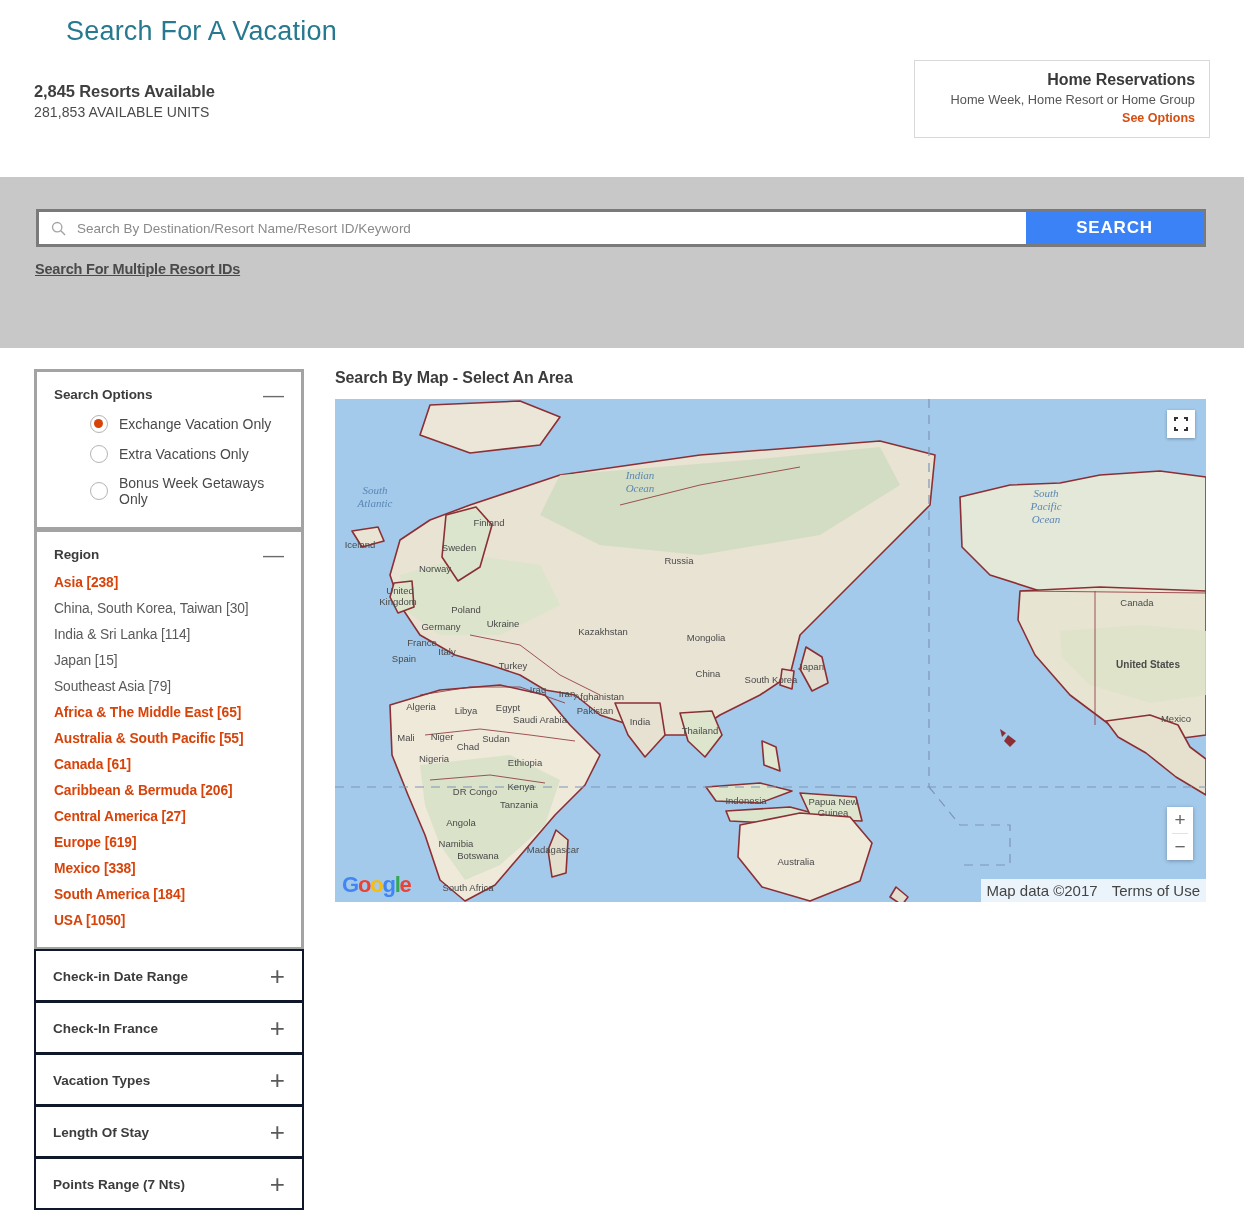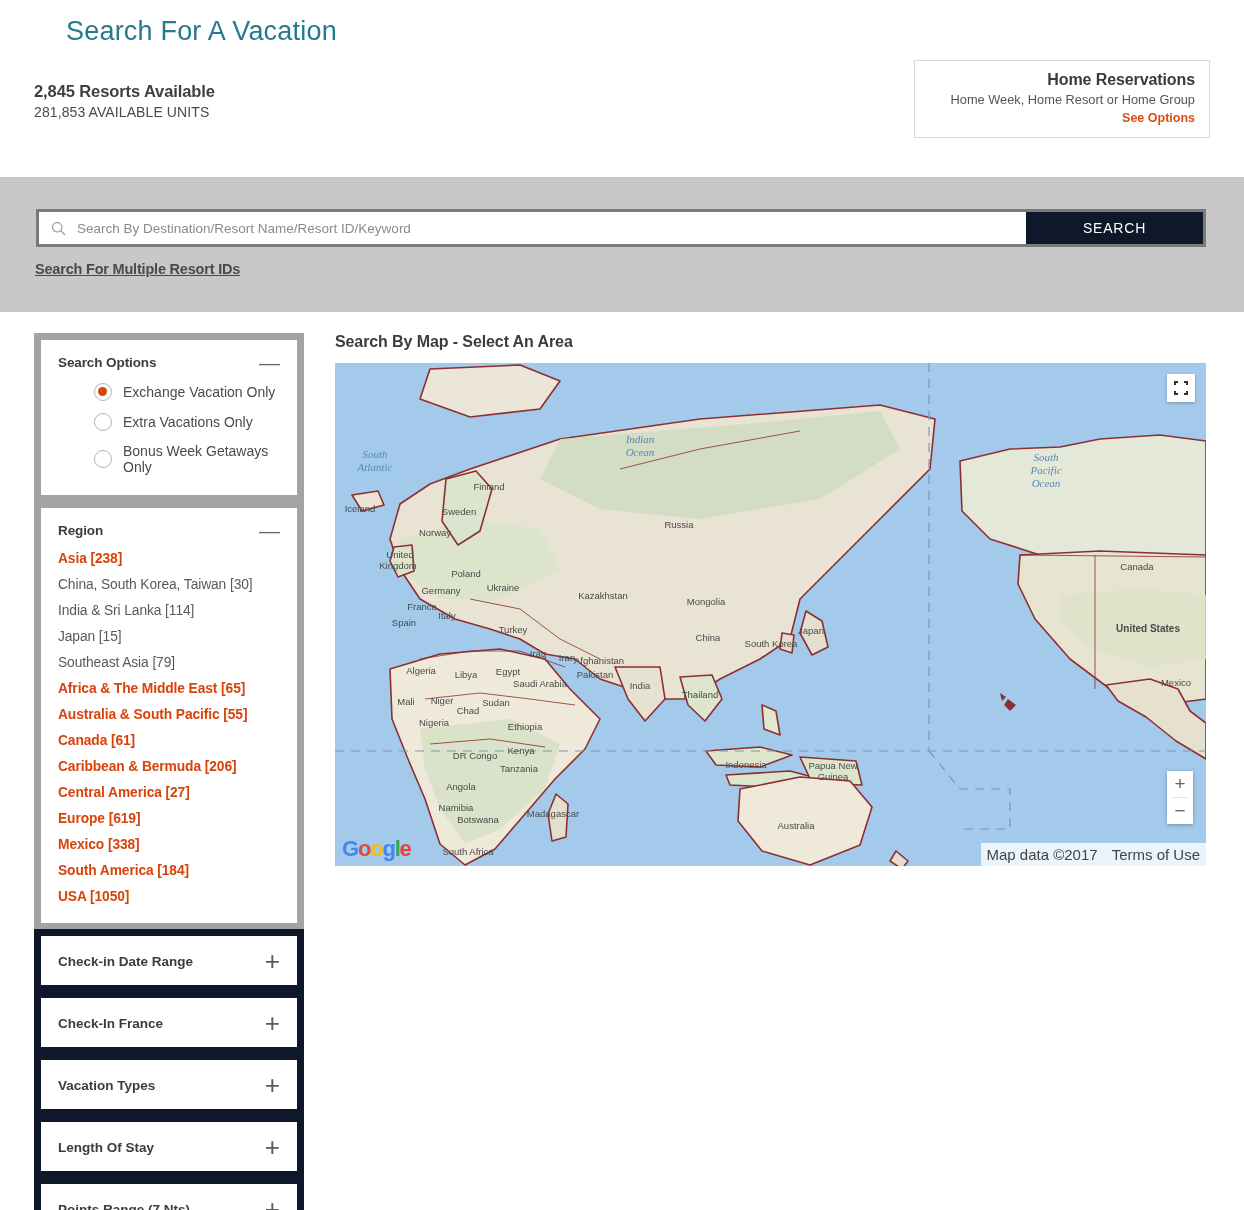--- a/index.html
+++ b/index.html
@@ -67,21 +67,21 @@
     font-size: 12.5px;
     font-weight: bold;
     color: #d94e10;
     margin-top: 4px;
     cursor: pointer;
   }
 
   
   .search-band {
     position: relative;
-    height: 135px;
+    height: 171px;
     background: #c8c8c8;
   }
   .search-row {
     position: absolute;
     left: 36px; top: 32px;
     display: flex;
     width: 1170px;
     height: 38px;
   }
   .search-input-wrap {
@@ -104,27 +104,27 @@
     outline: none;
     width: 100%;
     font-family: "Liberation Sans", sans-serif;
     font-size: 13.5px;
     color: #333;
     background: transparent;
   }
   .search-input::placeholder { color: #8a8a8a; }
   .search-btn {
     width: 180px;
-    background: #0f172a;
+    background: #3b82f6;
     border: 3px solid #7a7a7a;
     border-left: none;
     color: #ffffff;
     font-family: "Liberation Sans", sans-serif;
-    font-size: 14px;
-    font-weight: normal;
+    font-size: 17px;
+    font-weight: bold;
     letter-spacing: .8px;
     cursor: pointer;
   }
   .multi-ids-link {
     position: absolute;
     left: 35px; top: 84px;
     font-size: 14.5px;
     font-weight: bold;
     color: #4a4a4a;
     text-decoration: underline;
@@ -140,21 +140,21 @@
     height: 898px;
   }
 
   
   .sidebar {
     position: absolute;
     left: 34px; top: 21px;
     width: 270px;
   }
   .panel {
-    border: 7px solid #a3a3a3;
+    border: 3px solid #a3a3a3;
     background: #fff;
     margin-bottom: -1px;
   }
   .panel-head {
     display: flex;
     align-items: center;
     justify-content: space-between;
     padding: 15px 17px 13px 17px;
     cursor: pointer;
   }
@@ -214,21 +214,21 @@
   .region-item.parent {
     color: #d8430a;
     font-weight: bold;
   }
   .region-item.child {
     color: #5a5a5a;
     font-weight: 400;
   }
 
   .accordion-panel {
-    border: 7px solid #0f172a;
+    border: 2px solid #0f172a;
     margin-bottom: -1px;
   }
   .accordion-head {
     display: flex;
     align-items: center;
     justify-content: space-between;
     padding: 17px 17px 16px 17px;
     cursor: pointer;
   }
   .accordion-title {

